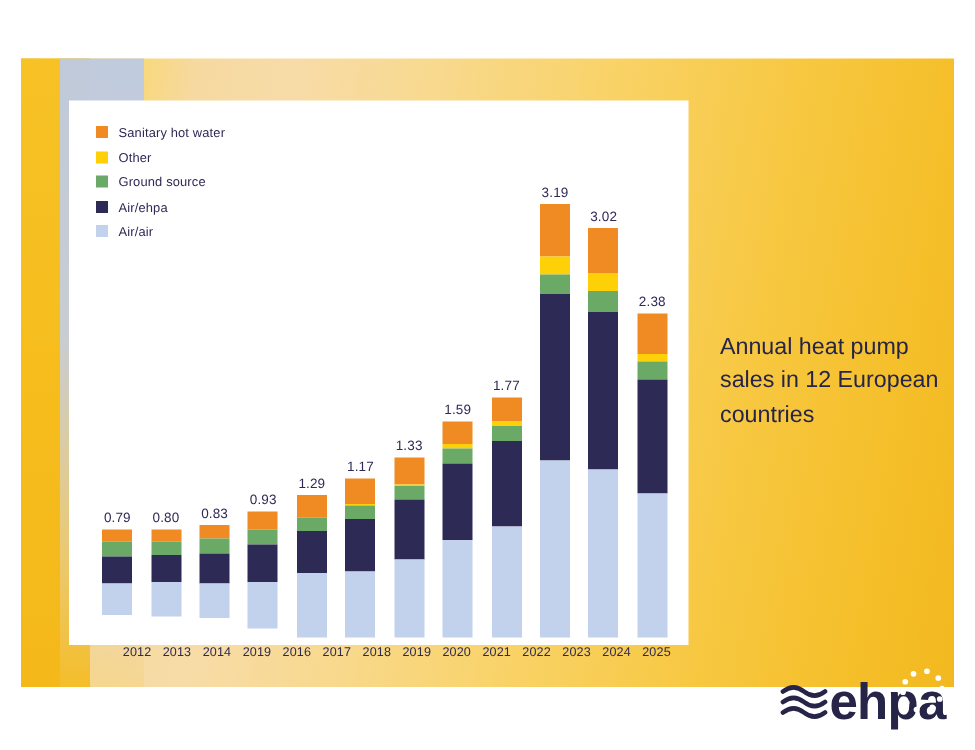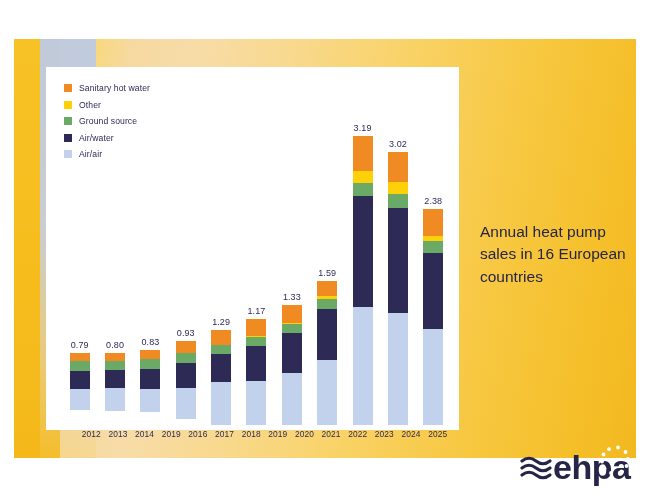--- a/index.html
+++ b/index.html
@@ -29,21 +29,21 @@
 
   
   #plot{position:absolute;left:16px;top:18px;right:8px;bottom:0;}
   #bars{position:absolute;left:0;right:0;top:0;height:340px;
         display:flex;align-items:flex-end;}
   .bcol{flex:1 1 0;display:flex;flex-direction:column;
         align-items:center;justify-content:flex-end;height:100%;}
   .bval{font-size:9px;color:#2e2a56;margin-bottom:3px;letter-spacing:.1px;}
   .bstack{width:20px;display:flex;flex-direction:column;}
   .seg{width:100%;}
-  #xaxis{position:absolute;left:16px;right:0;top:341px;display:flex;}
+  #xaxis{position:absolute;left:16px;right:0;top:341px;display:flex;justify-content:flex-end;}
   .xcell{flex:1 1 0;text-align:center;font-size:8.4px;color:#2e2a56;
          letter-spacing:.1px;padding-top:3px;}
 
   
   #headline{position:absolute;left:466px;top:182px;width:150px;
             font-size:15.5px;line-height:1.45;color:#262447;}
   #logo{position:absolute;left:506px;top:402px;width:112px;height:46px;}
 </style>
 </head>
 <body>
@@ -63,21 +63,21 @@
         <div class="lrow">
           <span class="lsw" style="background: rgb(253, 208, 8);"></span>
           <span class="llab">Other</span>
         </div>
         <div class="lrow">
           <span class="lsw" style="background: rgb(106, 169, 102);"></span>
           <span class="llab">Ground source</span>
         </div>
         <div class="lrow">
           <span class="lsw" style="background: rgb(46, 42, 86);"></span>
-          <span class="llab">Air/water</span>
+          <span class="llab">Air/ehpa</span>
         </div>
         <div class="lrow">
           <span class="lsw" style="background: rgb(194, 210, 236);"></span>
           <span class="llab">Air/air</span>
         </div>
       </div>
 
     <div id="plot">
       <div id="bars">
           <div class="bcol">
@@ -146,20 +146,30 @@
             </div>
           </div>
           <div class="bcol">
             <div class="bval">1.59</div>
             <div class="bstack" style="height: 143.983px;">
               <div class="seg" style="background: rgb(239, 139, 34); flex: 0.17 1 0px;"></div>
               <div class="seg" style="background: rgb(253, 208, 8); flex: 0.03 1 0px;"></div>
               <div class="seg" style="background: rgb(106, 169, 102); flex: 0.11 1 0px;"></div>
               <div class="seg" style="background: rgb(46, 42, 86); flex: 0.56 1 0px;"></div>
               <div class="seg" style="background: rgb(194, 210, 236); flex: 0.72 1 0px;"></div>
+            </div>
+          </div>
+          <div class="bcol">
+            <div class="bval">1.77</div>
+            <div class="bstack" style="height: 160.283px;">
+              <div class="seg" style="background: rgb(239, 139, 34); flex: 0.18 1 0px;"></div>
+              <div class="seg" style="background: rgb(253, 208, 8); flex: 0.03 1 0px;"></div>
+              <div class="seg" style="background: rgb(106, 169, 102); flex: 0.11 1 0px;"></div>
+              <div class="seg" style="background: rgb(46, 42, 86); flex: 0.63 1 0px;"></div>
+              <div class="seg" style="background: rgb(194, 210, 236); flex: 0.82 1 0px;"></div>
             </div>
           </div>
           <div class="bcol">
             <div class="bval">3.19</div>
             <div class="bstack" style="height: 288.872px;">
               <div class="seg" style="background: rgb(239, 139, 34); flex: 0.38 1 0px;"></div>
               <div class="seg" style="background: rgb(253, 208, 8); flex: 0.14 1 0px;"></div>
               <div class="seg" style="background: rgb(106, 169, 102); flex: 0.14 1 0px;"></div>
               <div class="seg" style="background: rgb(46, 42, 86); flex: 1.23 1 0px;"></div>
               <div class="seg" style="background: rgb(194, 210, 236); flex: 1.3 1 0px;"></div>
@@ -198,21 +208,21 @@
           <div class="xcell">2020</div>
           <div class="xcell">2021</div>
           <div class="xcell">2022</div>
           <div class="xcell">2023</div>
           <div class="xcell">2024</div>
           <div class="xcell">2025</div>
         </div>
     </div>
   </div>
 
-  <div id="headline">Annual heat pump sales in 16 European countries</div>
+  <div id="headline">Annual heat pump sales in 12 European countries</div>
 
   <div id="logo">
     <svg viewBox="0 0 112 46" width="112" height="46">
       <g fill="none" stroke="#262447" stroke-width="3.1" stroke-linecap="round">
         <path d="M2 20 q7 -5.5 14 0 t14 0"></path>
         <path d="M2 27 q7 -5.5 14 0 t14 0"></path>
         <path d="M2 34 q7 -5.5 14 0 t14 0"></path>
       </g>
       <text x="33" y="38" font-family="Liberation Sans, sans-serif" font-size="34" font-weight="bold" fill="#262447" letter-spacing="-0.5">ehpa</text>
       <g fill="#ffffff">

